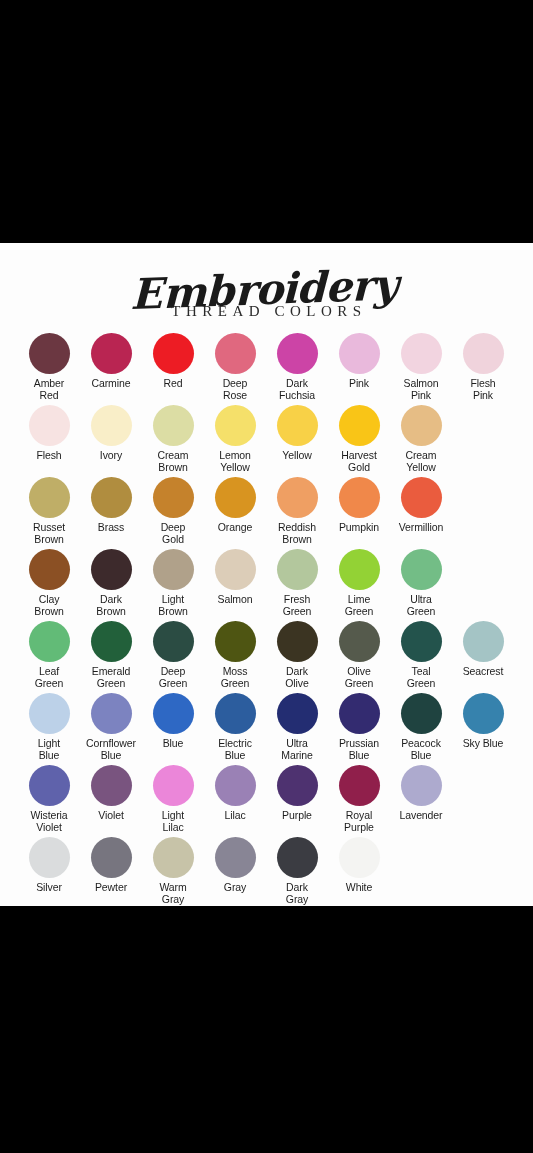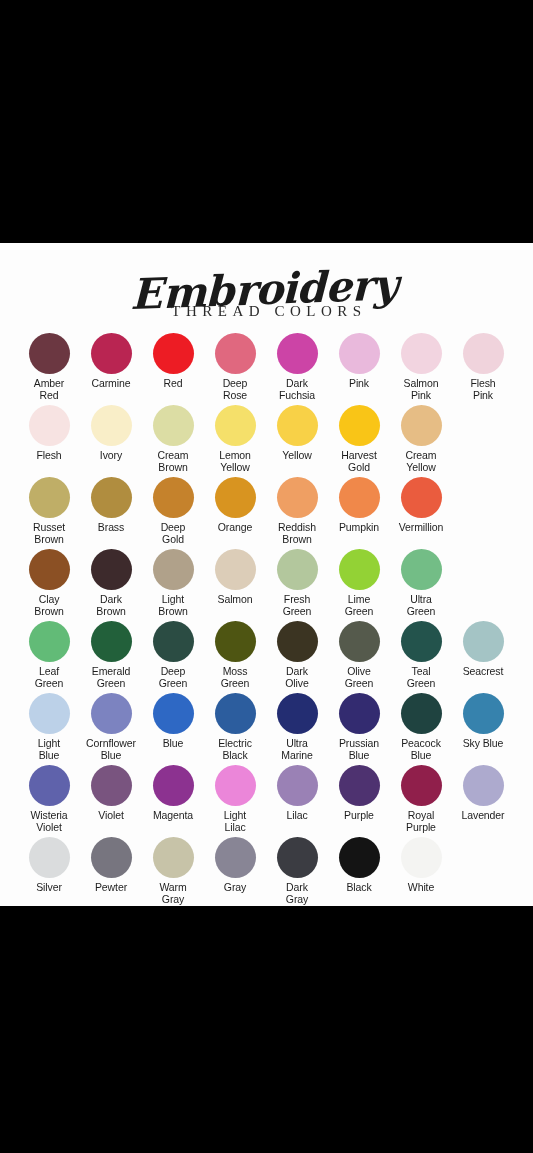--- a/index.html
+++ b/index.html
@@ -291,21 +291,21 @@
             <div class="swatch-label">Cornflower
 Blue</div>
           </div>
           <div class="swatch">
             <div class="dot" style="background: rgb(46, 104, 196);"></div>
             <div class="swatch-label">Blue</div>
           </div>
           <div class="swatch">
             <div class="dot" style="background: rgb(44, 93, 158);"></div>
             <div class="swatch-label">Electric
-Black</div>
+Blue</div>
           </div>
           <div class="swatch">
             <div class="dot" style="background: rgb(35, 45, 114);"></div>
             <div class="swatch-label">Ultra
 Marine</div>
           </div>
           <div class="swatch">
             <div class="dot" style="background: rgb(51, 43, 112);"></div>
             <div class="swatch-label">Prussian
 Blue</div>
@@ -324,24 +324,20 @@
           <div class="swatch">
             <div class="dot" style="background: rgb(95, 98, 171);"></div>
             <div class="swatch-label">Wisteria
 Violet</div>
           </div>
           <div class="swatch">
             <div class="dot" style="background: rgb(121, 84, 127);"></div>
             <div class="swatch-label">Violet</div>
           </div>
           <div class="swatch">
-            <div class="dot" style="background: rgb(140, 50, 144);"></div>
-            <div class="swatch-label">Magenta</div>
-          </div>
-          <div class="swatch">
             <div class="dot" style="background: rgb(235, 134, 217);"></div>
             <div class="swatch-label">Light
 Lilac</div>
           </div>
           <div class="swatch">
             <div class="dot" style="background: rgb(154, 129, 181);"></div>
             <div class="swatch-label">Lilac</div>
           </div>
           <div class="swatch">
             <div class="dot" style="background: rgb(78, 50, 112);"></div>
@@ -374,24 +370,20 @@
           <div class="swatch">
             <div class="dot" style="background: rgb(136, 133, 149);"></div>
             <div class="swatch-label">Gray</div>
           </div>
           <div class="swatch">
             <div class="dot" style="background: rgb(59, 60, 66);"></div>
             <div class="swatch-label">Dark
 Gray</div>
           </div>
           <div class="swatch">
-            <div class="dot" style="background: rgb(20, 20, 20);"></div>
-            <div class="swatch-label">Black</div>
-          </div>
-          <div class="swatch">
             <div class="dot" style="background: rgb(244, 244, 242);"></div>
             <div class="swatch-label">White</div>
           </div>
         </div>
       </div>
 
   </div>
 
   <div id="bottom-bar" class="letterbox"></div>
 

